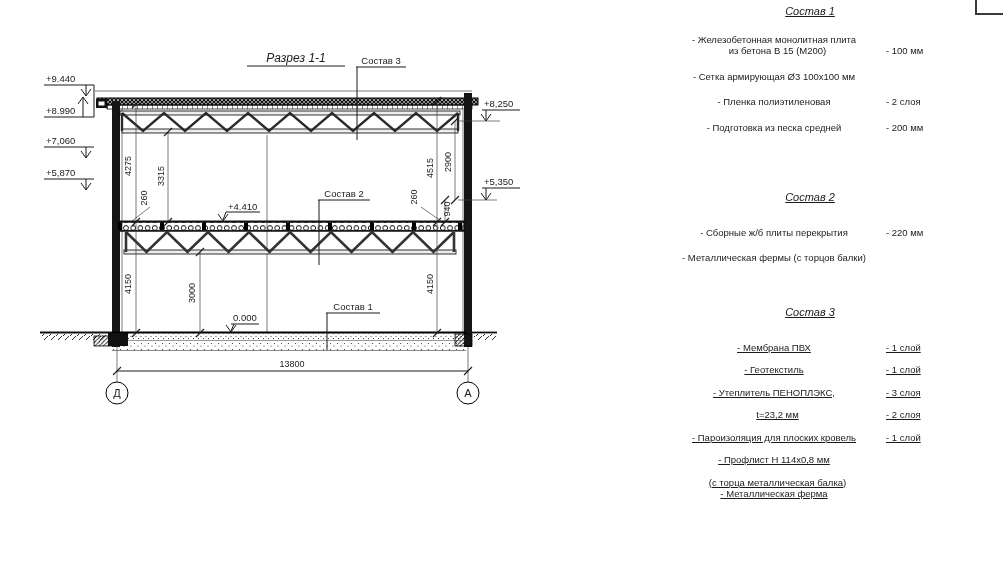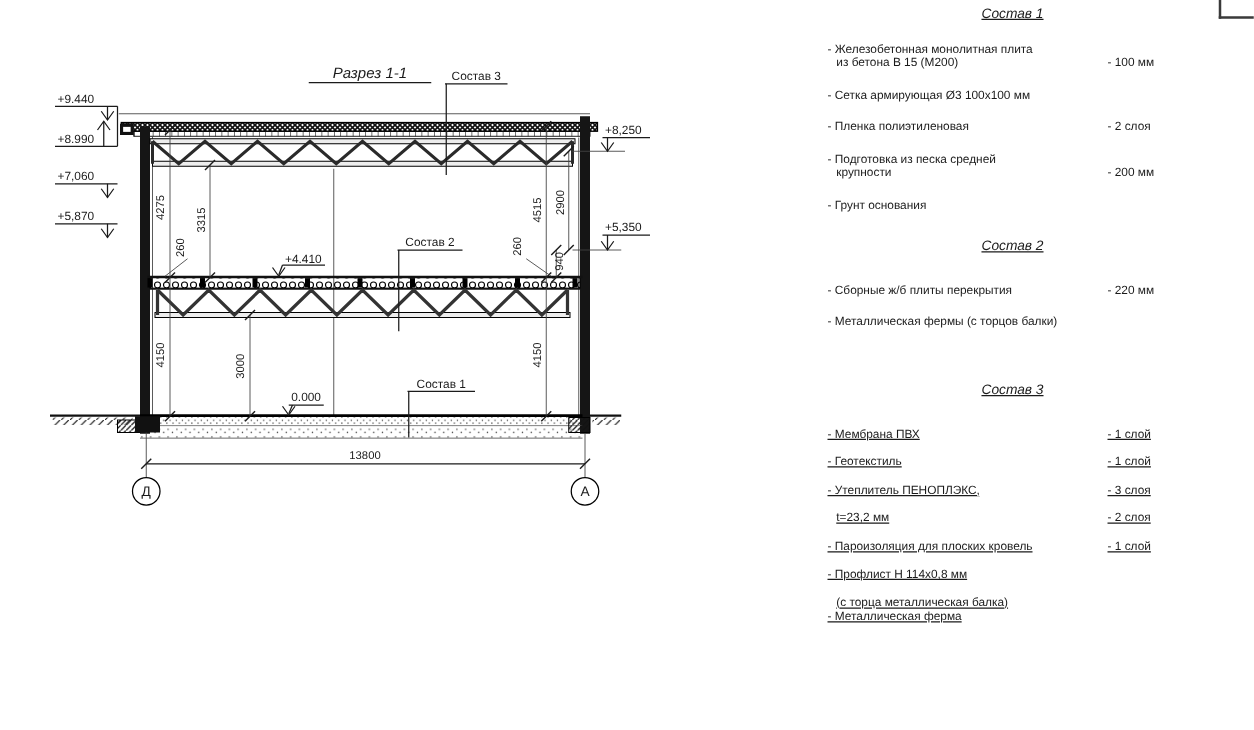--- a/index.html
+++ b/index.html
@@ -23,21 +23,21 @@
   .panel-section{position:absolute;left:0;width:296px;}
   .sec1{top:6px;}
   .sec2{top:192px;}
   .sec3{top:307px;}
   .panel-heading{font-size:11px;font-style:italic;text-decoration:underline;text-align:center;margin-bottom:16px;}
   .sec2 .panel-heading,.sec3 .panel-heading{margin-bottom:23px;}
   .item{display:flex;align-items:flex-end;margin-bottom:14px;}
   .sec3 .item{margin-bottom:11px;text-decoration:underline;}
   .item-name{flex:1;}
   .item-value{width:72px;flex:none;white-space:nowrap;}
-  .line{display:block;}
+  .line{display:block;text-align:center;}
   .line2{padding-left:7px;}
   
   #frame-corner{position:absolute;left:975px;top:0;width:27px;height:13px;
     border-left:2px solid #3a3a3a;border-bottom:2px solid #3a3a3a;}
 </style>
 </head>
 <body>
 
 <svg id="drawing" width="640" height="584" viewBox="0 0 640 584" xmlns="http://www.w3.org/2000/svg">
   <defs>
@@ -295,29 +295,22 @@
       </div>
       <div class="item">
         <div class="item-name">
           <span class="line">- Пленка полиэтиленовая</span>
         </div>
         <div class="item-value">- 2 слоя</div>
       </div>
       <div class="item">
         <div class="item-name">
           <span class="line">- Подготовка из песка средней</span>
-          <span class="line line2">крупности</span>
         </div>
         <div class="item-value">- 200 мм</div>
-      </div>
-      <div class="item">
-        <div class="item-name">
-          <span class="line">- Грунт основания</span>
-        </div>
-        <div class="item-value"></div>
       </div>
     </div>
     <div class="panel-section sec2">
       <div class="panel-heading">Состав 2</div>
       <div class="item">
         <div class="item-name">
           <span class="line">- Сборные ж/б плиты перекрытия</span>
         </div>
         <div class="item-value">- 220 мм</div>
       </div>

